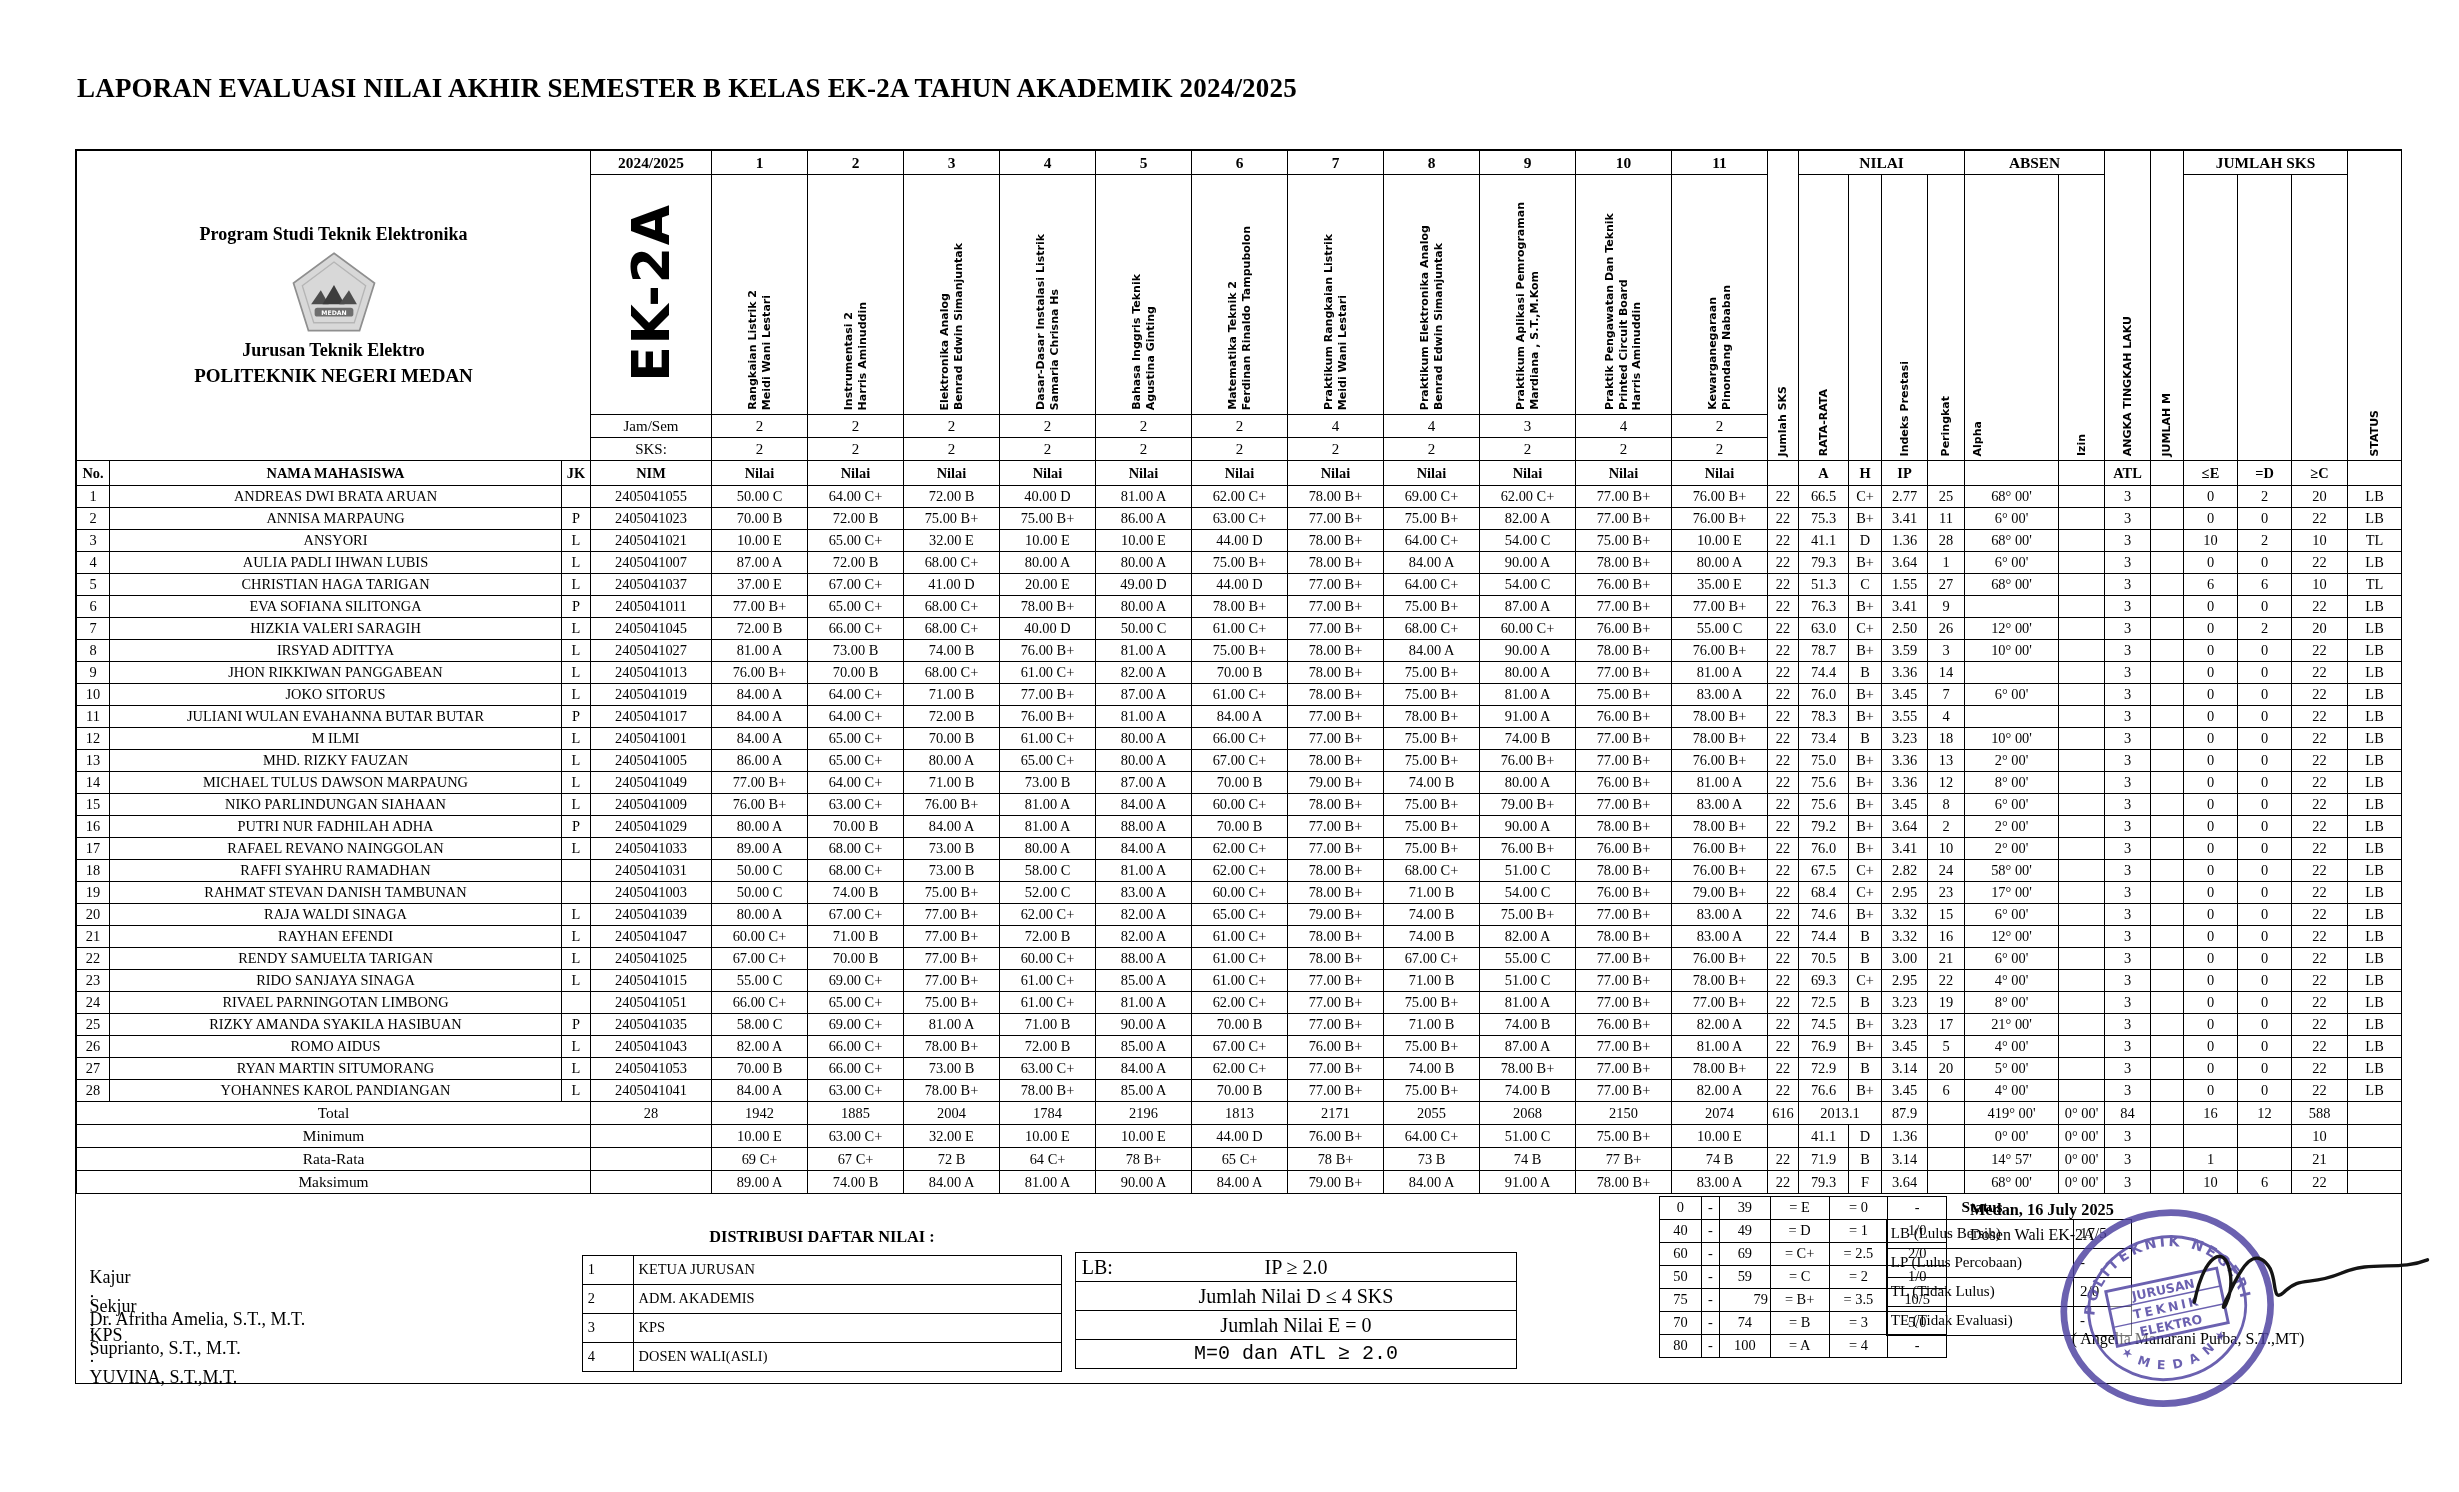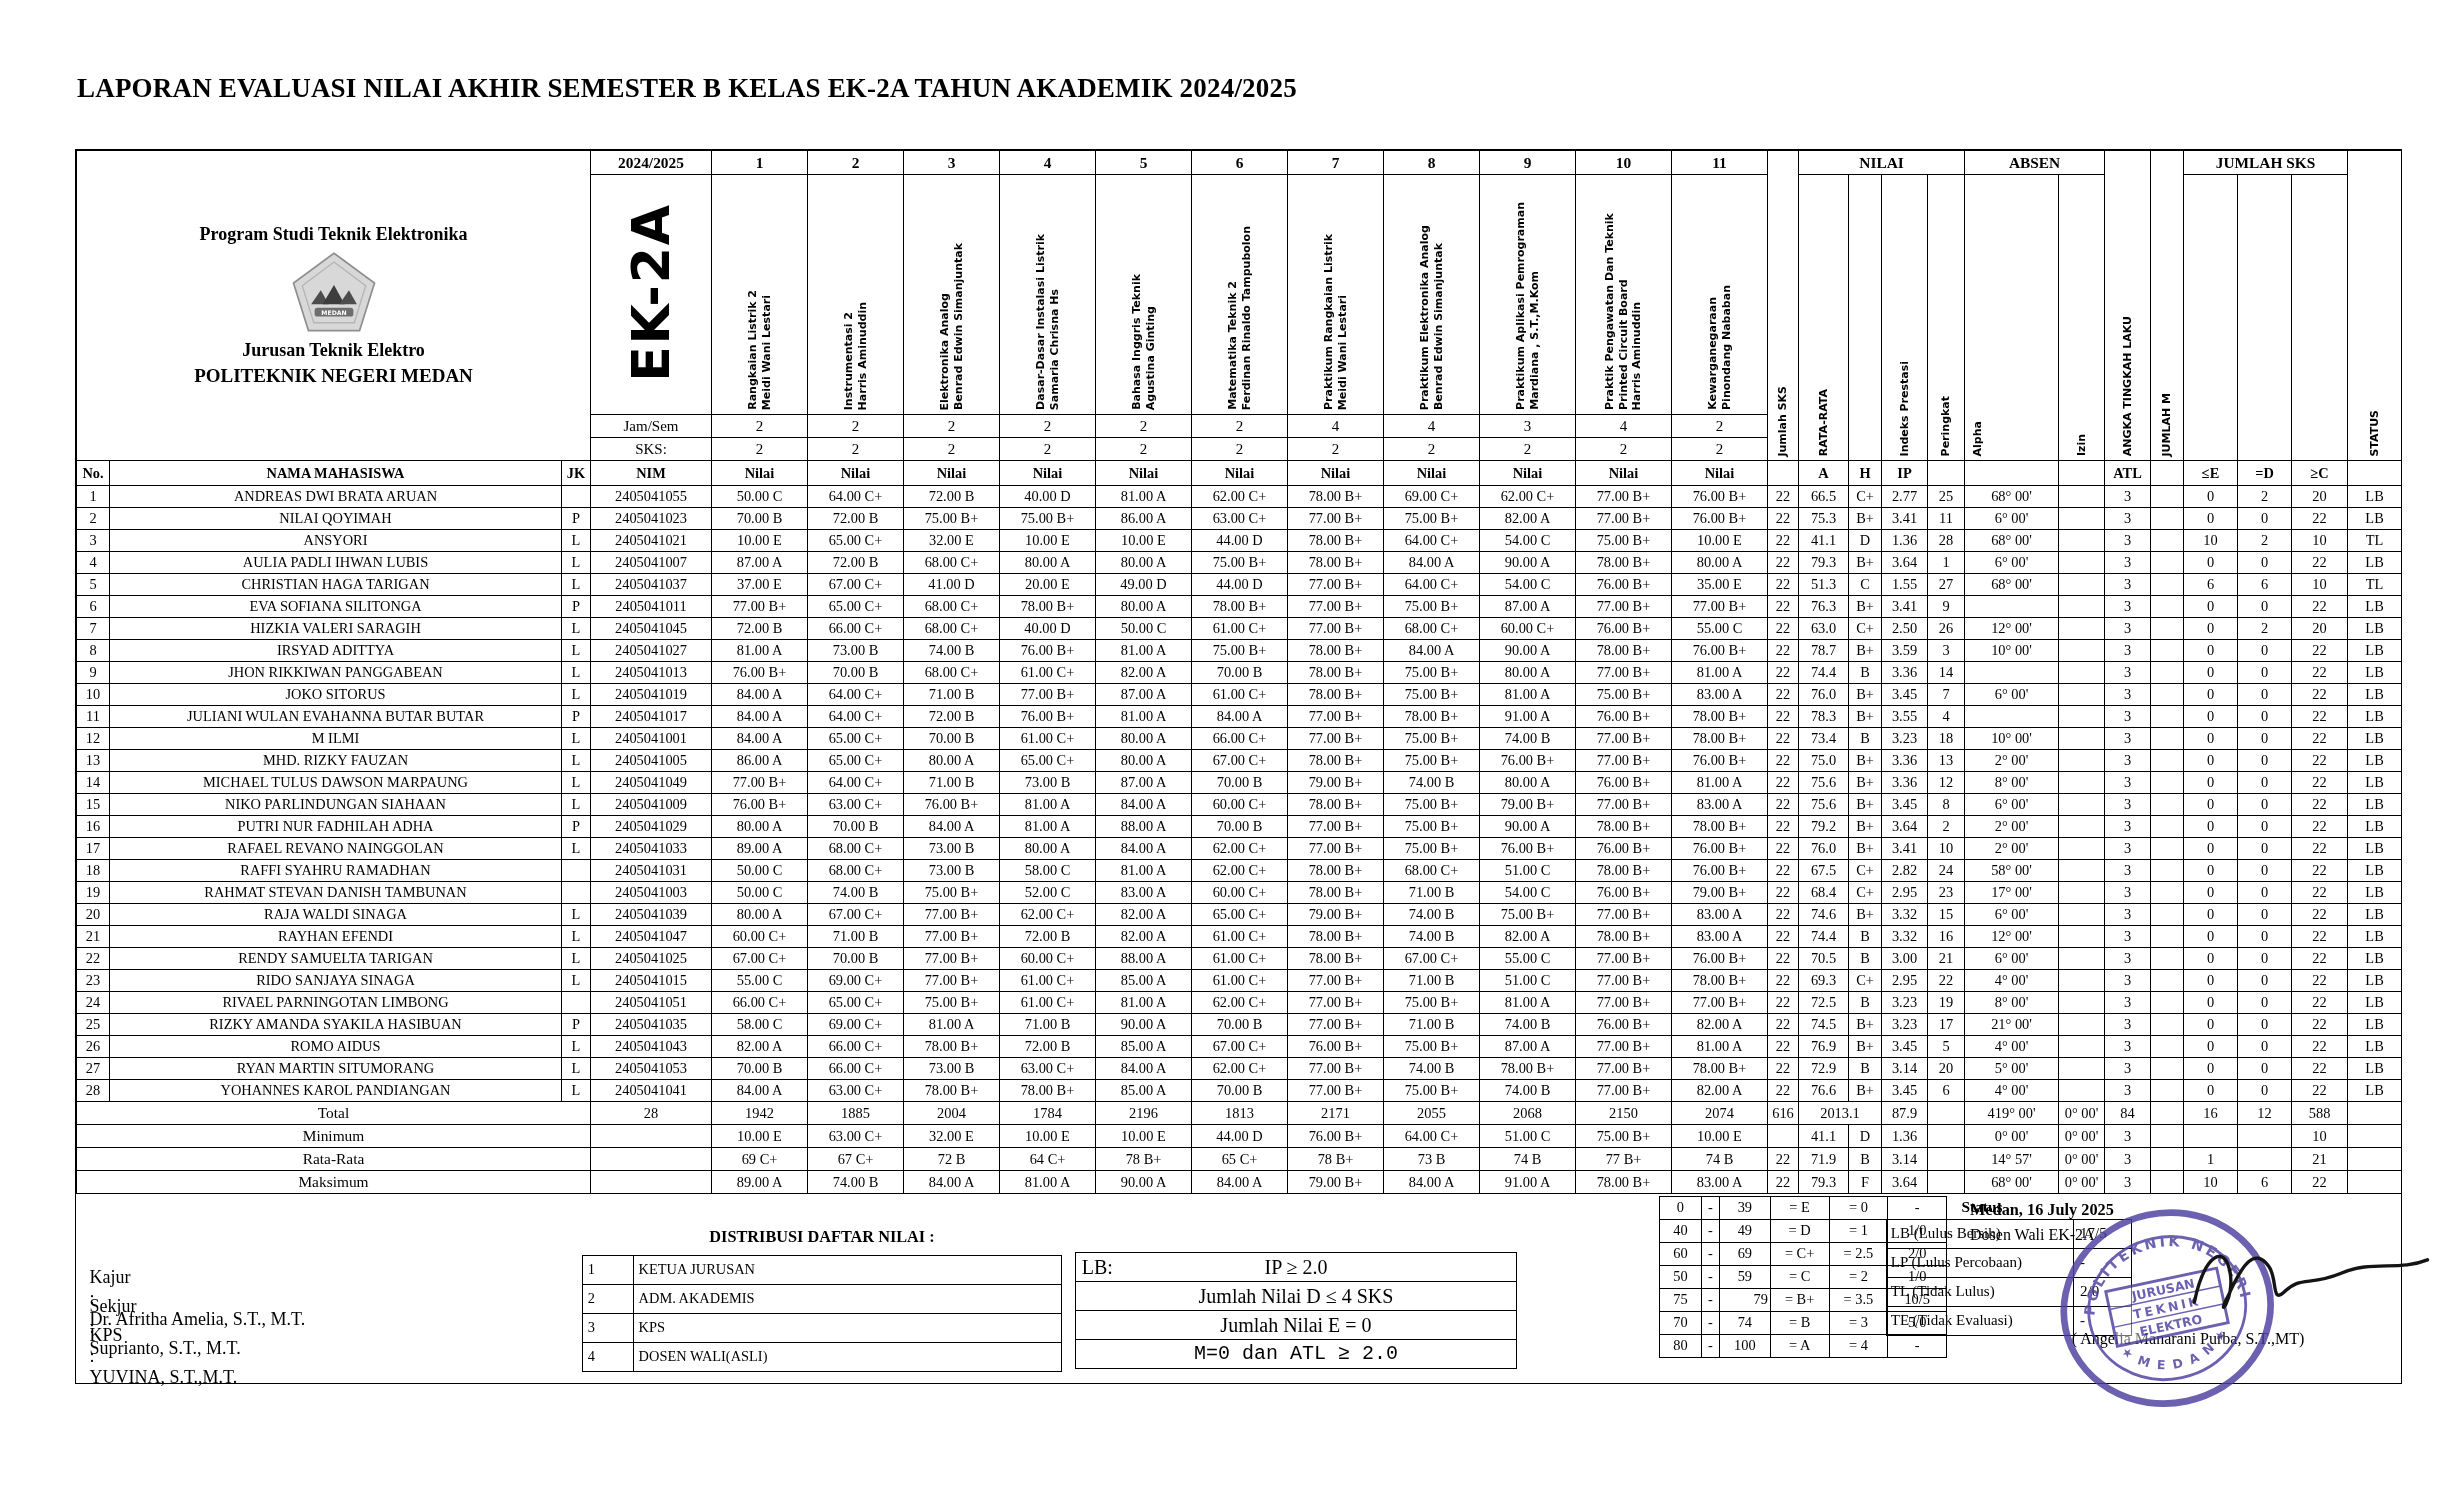--- a/index.html
+++ b/index.html
@@ -335,21 +335,21 @@
             <td></td>
             <td>3</td>
             <td></td>
             <td>0</td>
             <td>2</td>
             <td>20</td>
             <td>LB</td>
           </tr>
           <tr>
             <td>2</td>
-            <td class="name-cell">NILAI QOYIMAH</td>
+            <td class="name-cell">ANNISA MARPAUNG</td>
             <td>P</td>
             <td>2405041023</td>
             <td>70.00 B</td>
             <td>72.00 B</td>
             <td>75.00 B+</td>
             <td>75.00 B+</td>
             <td>86.00 A</td>
             <td>63.00 C+</td>
             <td>77.00 B+</td>
             <td>75.00 B+</td>

